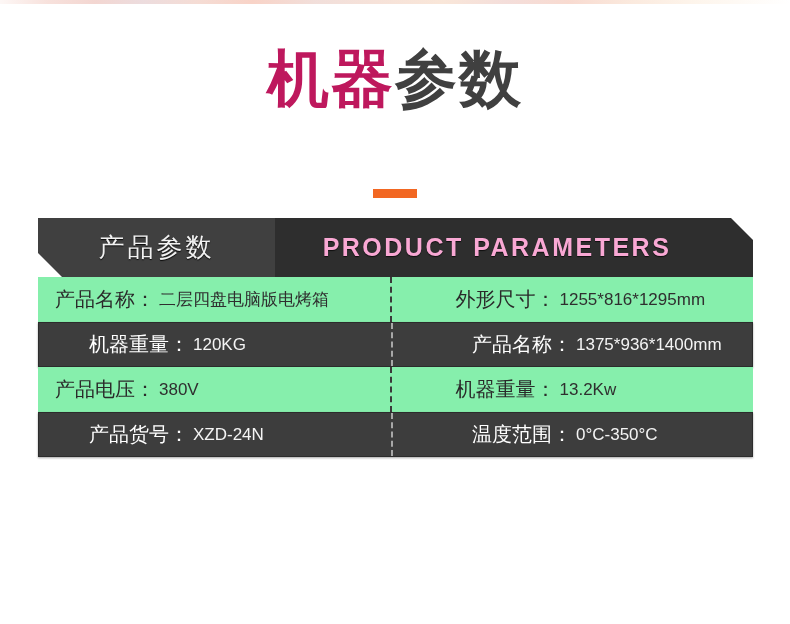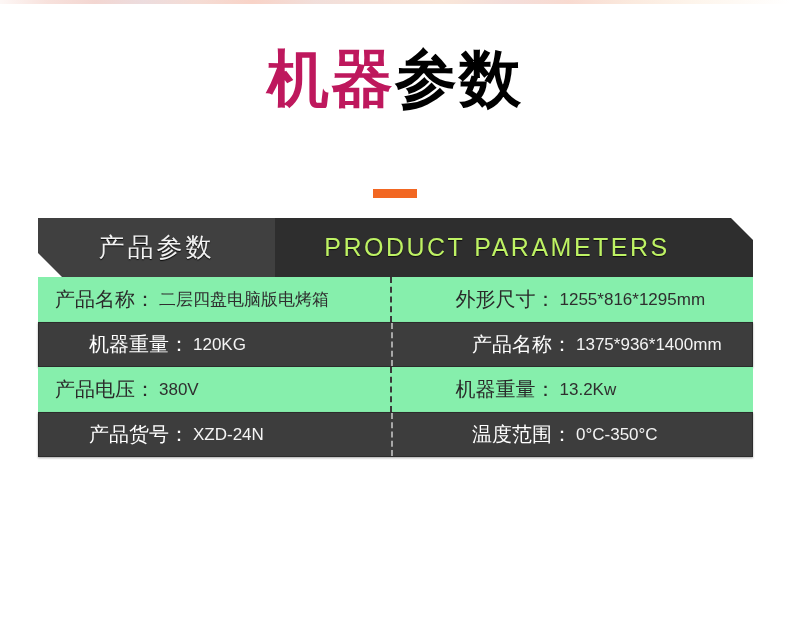--- a/index.html
+++ b/index.html
@@ -37,21 +37,21 @@
     text-align: center;
   }
   .title {
     font-size: 62px;
     font-weight: 700;
     line-height: 1;
     letter-spacing: 2px;
     white-space: nowrap;
   }
   .title .t-black { color: #be185d; }
-  .title .t-red   { color: #000000; }
+  .title .t-red   { color: #404040; }
   .title-rule {
     position: absolute;
     top: 141px;
     left: 50%;
     transform: translateX(-50%);
     width: 44px;
     height: 9px;
     background: #f26722;
   }
 
@@ -86,23 +86,23 @@
     flex: 1;
     background: #2e2e2e;
     display: flex;
     align-items: center;
     justify-content: center;
     clip-path: polygon(0 0, calc(100% - 22px) 0, 100% 22px, 100% 100%, 0 100%);
     padding-right: 34px;
     box-sizing: border-box;
   }
   .hdr-right-text {
-    color: #bef264;
+    color: #f9a8d4;
     font-size: 25px;
-    font-weight: 400;
+    font-weight: 700;
     letter-spacing: 2.5px;
     text-shadow: 0 1px 1px rgba(0,0,0,.7);
   }
 
   
   .spec-rows { position: relative; }
   .spec-row {
     display: flex;
     height: 45px;
     position: relative;

